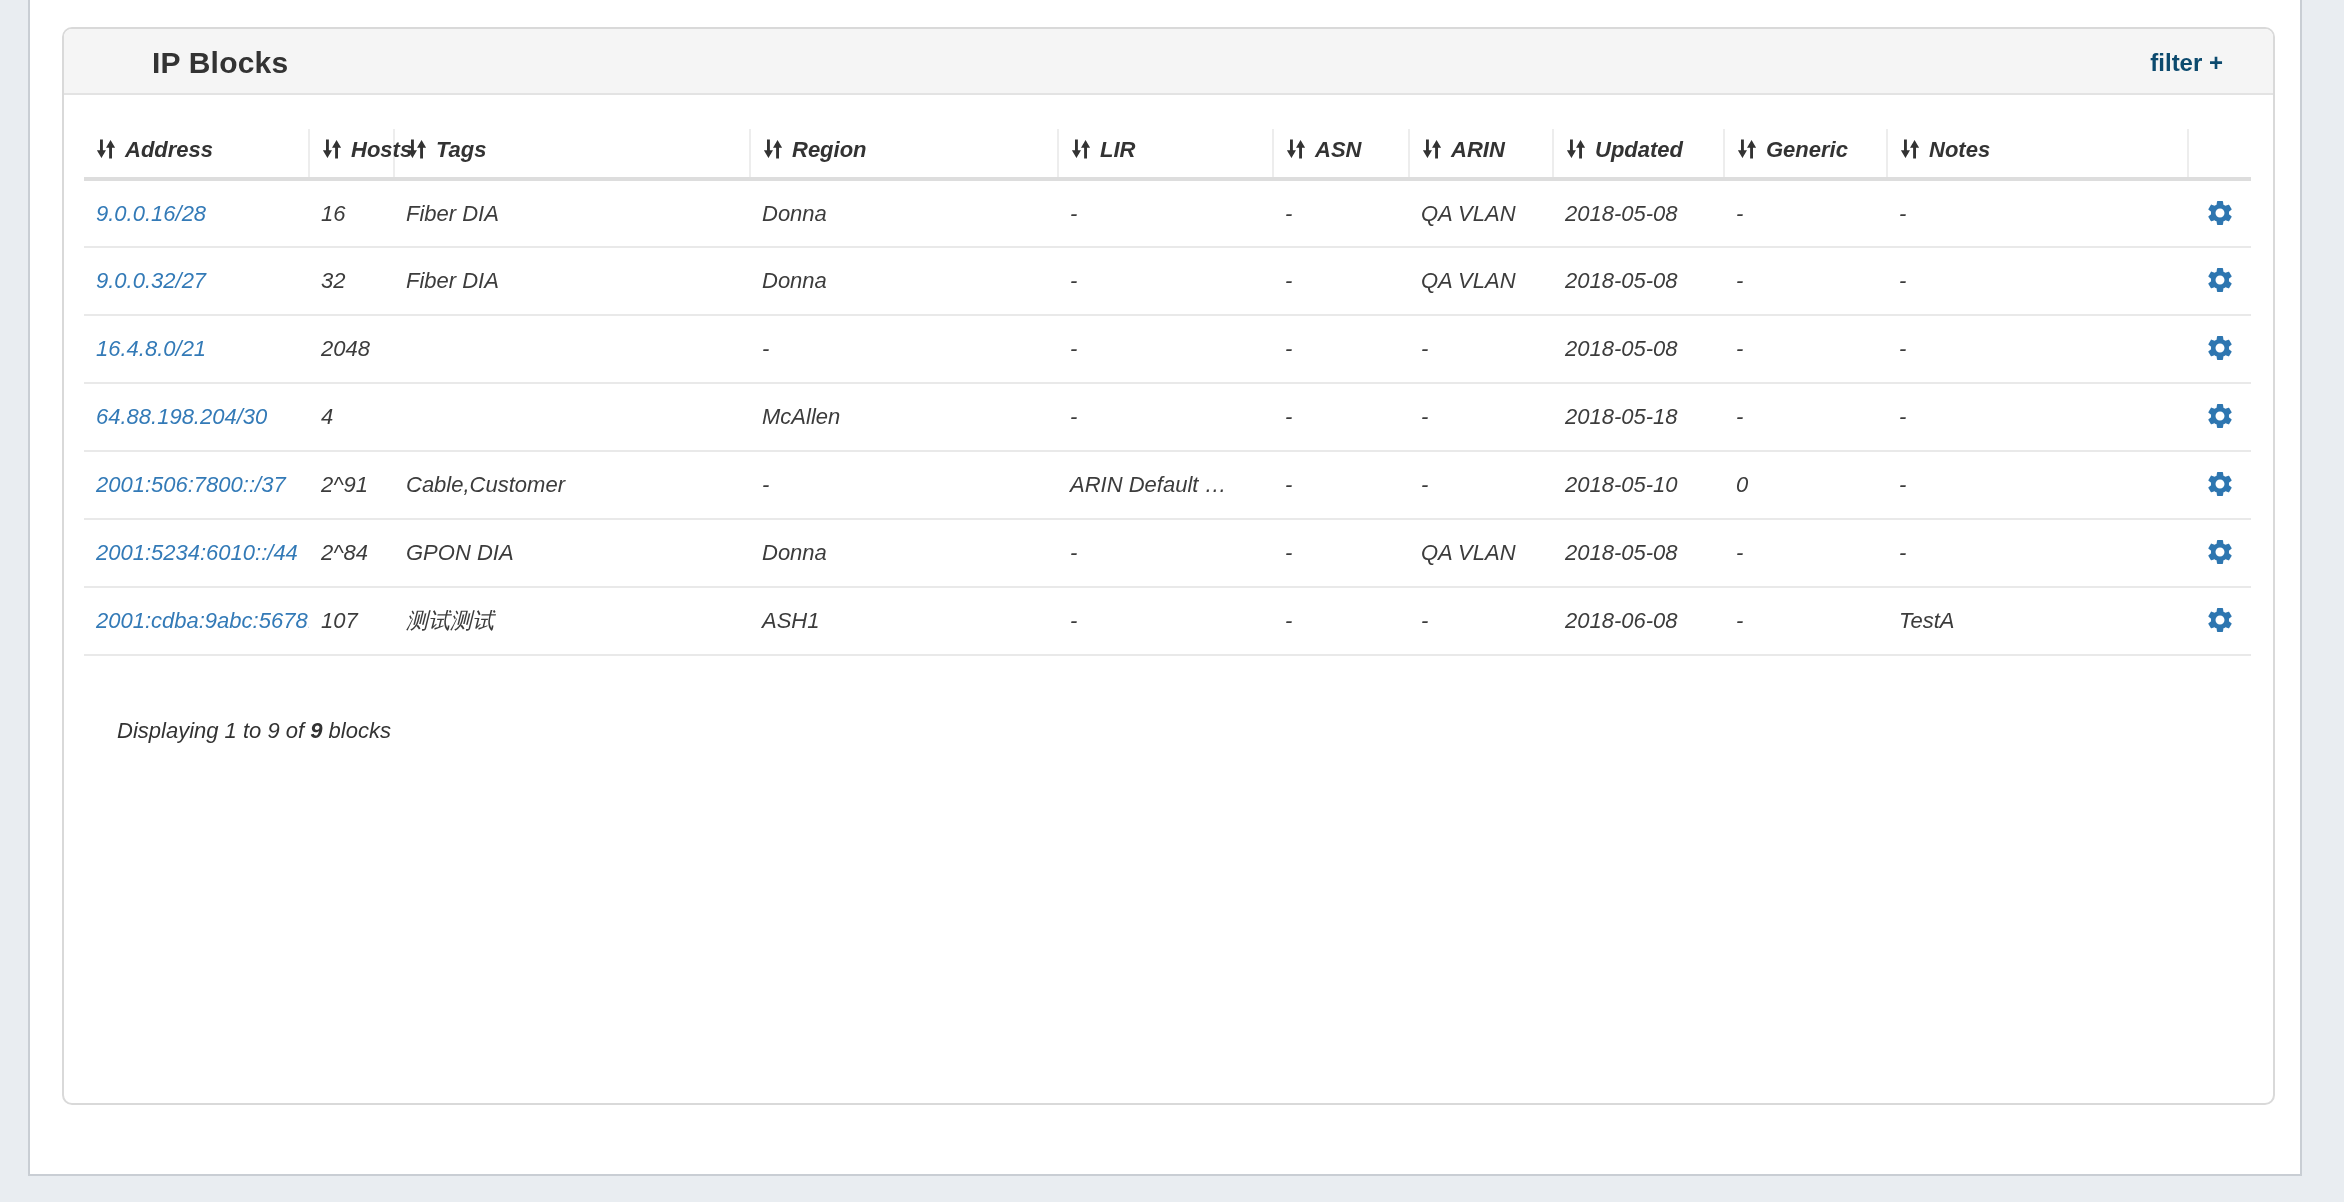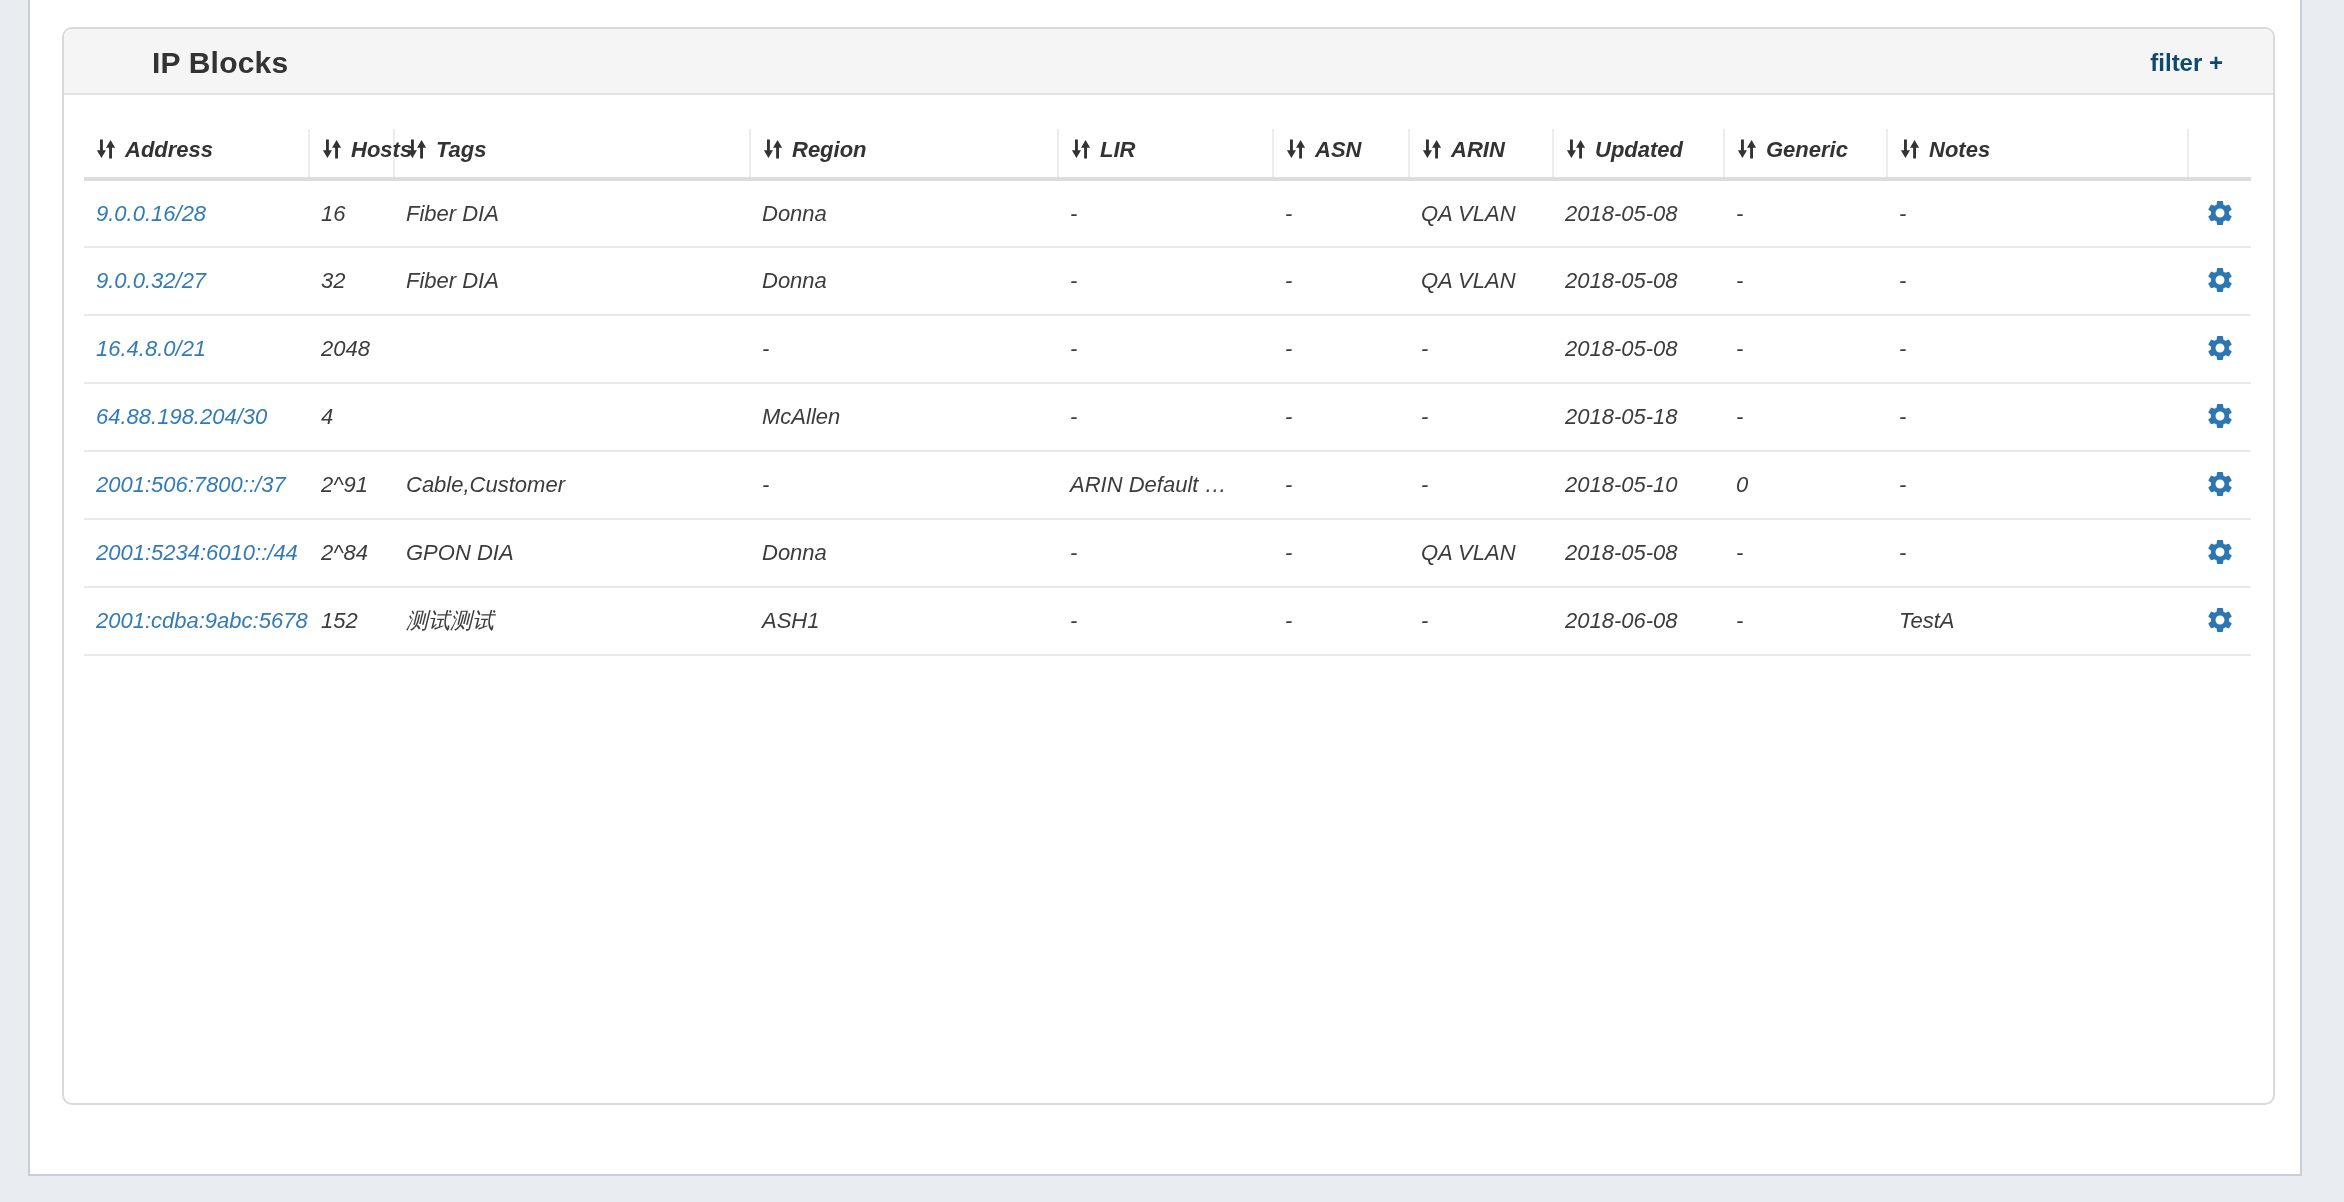--- a/index.html
+++ b/index.html
@@ -258,32 +258,37 @@
             <td>QA VLAN</td>
             <td>2018-05-08</td>
             <td>-</td>
             <td>-</td>
             <td class="gear-cell"><button class="gear-btn"><svg width="30" height="30">
                     <use href="#icon-gear"></use>
                   </svg></button></td>
           </tr>
           <tr>
             <td><a class="addr-link">2001:cdba:9abc:5678::…</a></td>
-            <td>152</td>
+            <td>107</td>
             <td>测试测试</td>
             <td>ASH1</td>
             <td>-</td>
             <td>-</td>
             <td>-</td>
             <td>2018-06-08</td>
             <td>-</td>
             <td>TestA</td>
             <td class="gear-cell"><button class="gear-btn"><svg width="30" height="30">
                     <use href="#icon-gear"></use>
                   </svg></button></td>
           </tr>
         </tbody>
       </table>
 
+      <div class="pagination-summary">
+        <span>Displaying 1 to 9 of</span>
+        <b>9</b>
+        <span>blocks</span>
+      </div>
     </div>
 
   </div>
 </div>
 
 </body></html>

